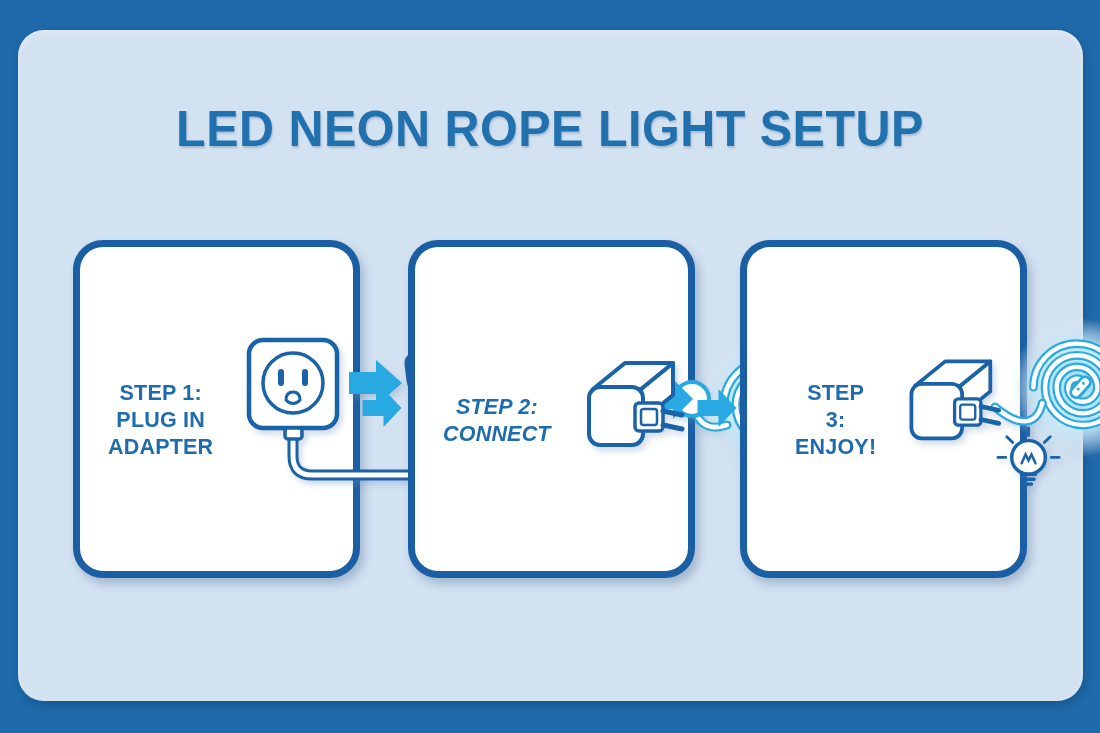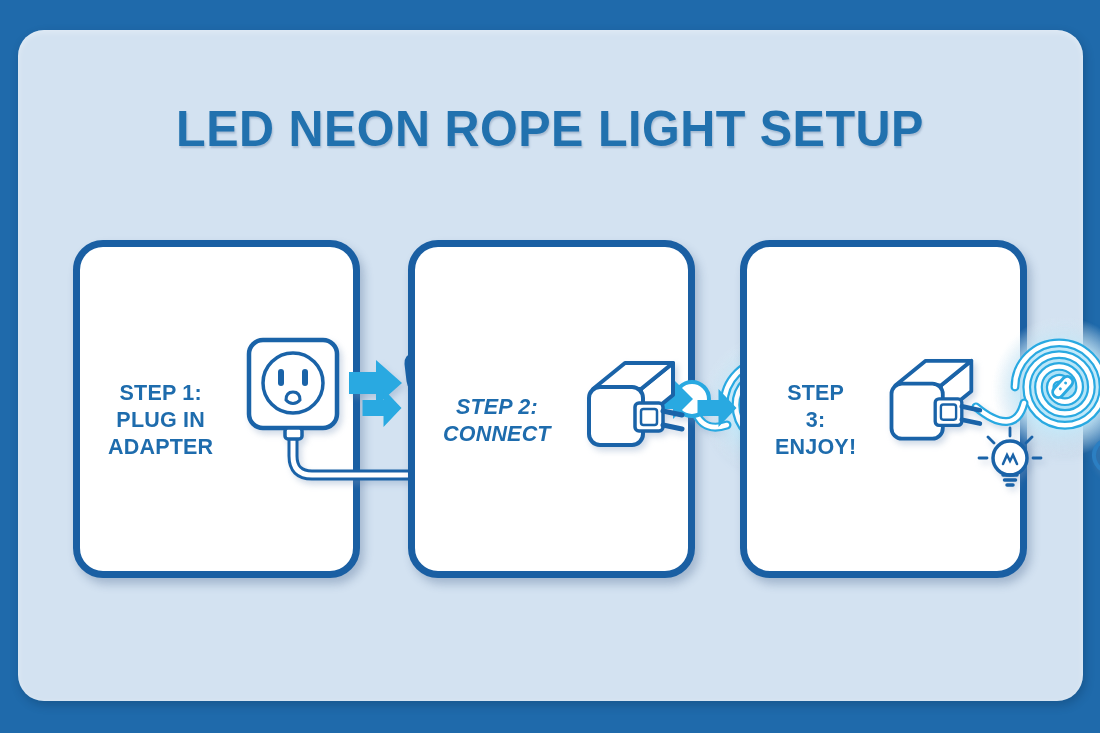--- a/index.html
+++ b/index.html
@@ -13,21 +13,21 @@
          background:var(--panel);border-radius:26px;
          box-shadow:inset 0 2px 6px rgba(255,255,255,.35), 2px 4px 10px rgba(0,30,60,.25);}
   .title{position:absolute;left:0;top:100px;width:100%;text-align:center;
          font-size:50px;font-weight:800;letter-spacing:.5px;color:var(--title);
          text-shadow:1px 2px 2px rgba(70,100,140,.30);
          transform:scaleX(.97);}
   .card{position:absolute;top:240px;width:287px;height:338px;background:var(--card-bg);
         border:7px solid var(--card-border);border-radius:30px;
         box-shadow:4px 6px 10px rgba(35,70,115,.28);
         display:flex;flex-direction:row;align-items:center;}
-  .card1{left:73px;} .card2{left:408px;font-style:italic;} .card3{left:740px;}
+  .card1{left:73px;} .card2{left:408px;font-style:italic;} .card3{left:740px;padding-left:20px;}
   .step-heading{padding:23px 28px 0;min-height:74px;text-align:center;
         font-size:21.5px;font-weight:bold;letter-spacing:.2px;color:var(--heading);
         line-height:1.25;white-space:pre-line;}
   .icon-wrap{flex:1;display:flex;align-items:center;justify-content:center;width:100%;}
   .icon-wrap svg{filter:drop-shadow(3px 4px 3px rgba(120,150,185,.35));}
   .caption{padding:0 20px 27px;text-align:center;font-size:20px;color:var(--caption);
         line-height:1.35;white-space:pre-line;}
   .flow-arrow{position:absolute;top:388px;width:41px;height:40px;}
   .arrow1{left:362px;} .arrow2{left:697px;}
   .defs-holder{position:absolute;width:0;height:0;overflow:hidden;}

